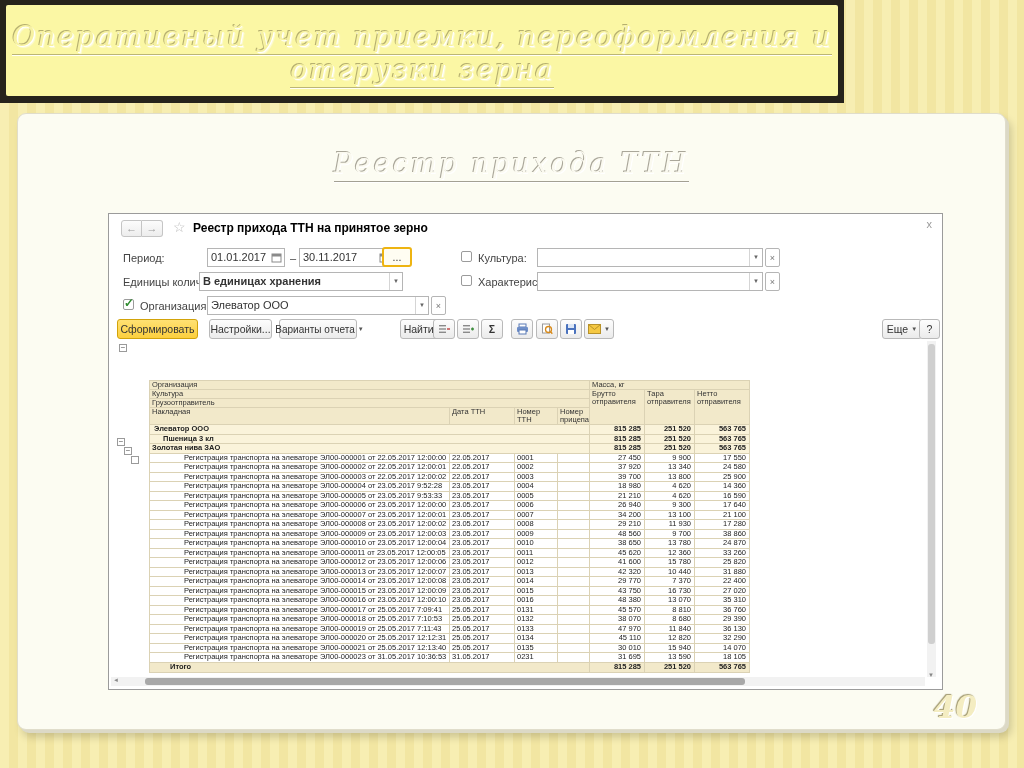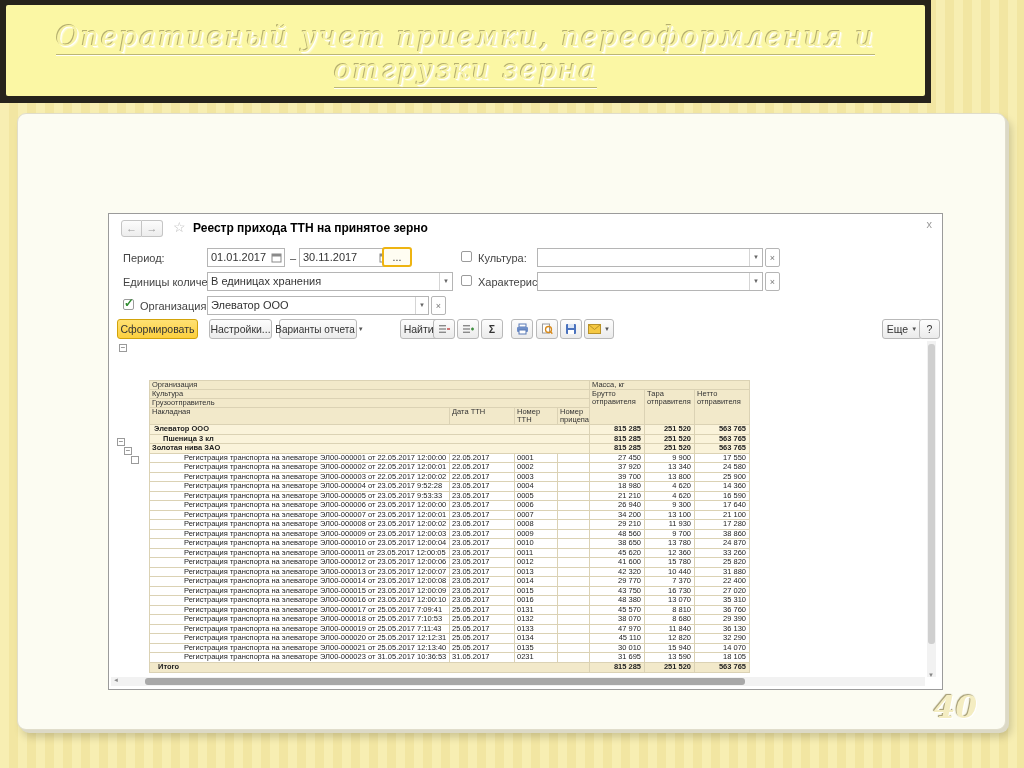--- a/index.html
+++ b/index.html
@@ -3,21 +3,21 @@
 <meta charset="utf-8">
 <style>
   * { box-sizing: border-box; margin: 0; padding: 0; }
   html,body { width:1024px; height:768px; overflow:hidden; }
   body { font-family:"Liberation Sans", sans-serif; }
   #slide {
     position:relative; width:1024px; height:768px;
     background:repeating-linear-gradient(90deg,#f7eeb2 0px,#f7eeb2 9px,#f2e6a2 9px,#f2e6a2 18px);
   }
   
-  .slide-header{ position:absolute; left:0; top:0; width:931px; height:103px;
+  .slide-header{ position:absolute; left:0; top:0; width:844px; height:103px;
     background:#26231b; padding:5px 6px 7px; }
   .slide-header-inner{ width:100%; height:100%; background:#fbf7a4; border-radius:2px; position:relative; }
   .slide-title{ position:absolute; left:0; right:0; bottom:10px; text-align:center;
     font-family:"DejaVu Serif", serif; font-style:italic; font-size:28px; letter-spacing:2px;
     color:#f7f2a2;
     text-shadow:1px 1px 0 #ffffff, 2px 2px 1px rgba(255,255,255,.55), -1px -1px 0 rgba(125,118,70,.55); }
   .slide-title span{ border-bottom:1px solid rgba(125,118,70,.5); box-shadow:0 1px 0 rgba(255,255,255,.9); padding-bottom:1px;}
   
   .panel{ position:absolute; left:17px; top:113px; width:989px; height:617px;
     background:#fcfcf2; border:1px solid #e0ddcb; border-radius:9px;
@@ -83,20 +83,21 @@
 
 <div id="slide">
 
   <div class="slide-header">
     <div class="slide-header-inner">
       <div class="slide-title"><span>Оперативный учет приемки, переоформления и отгрузки зерна</span></div>
     </div>
   </div>
 
   <div class="panel">
+    <div class="subtitle"><span>Реестр прихода ТТН</span></div>
 
     <div class="win">
 
       <div class="nav">
         <div class="navbtn"><span>←</span></div>
         <div class="navbtn"><span>→</span></div>
       </div>
       <div class="star">☆</div>
       <div class="win-title">Реестр прихода ТТН на принятое зерно</div>
       <div class="win-close">x</div>
@@ -122,21 +123,21 @@
         </div>
       <div class="cb" style="left:352px; top:37px;"></div>
       <div class="flabel" style="left:369px; top:38px;">Культура:</div>
       <div class="field" style="left:428px; top:34px; width:226px;">
         <span></span>
         <span class="caret">▼</span>
       </div>
       <div class="xbtn" style="left:656px; top:34px;">×</div>
 
       <div class="flabel" style="left:14px; top:62px;">Единицы количества:</div>
-      <div class="field" style="left:98px; top:58px; width:246px;">
+      <div class="field" style="left:90px; top:58px; width:204px;font-weight:bold;">
         <span>В единицах хранения</span>
         <span class="caret">▼</span>
       </div>
       <div class="cb" style="left:352px; top:61px;"></div>
       <div class="flabel" style="left:369px; top:62px;">Характеристика:</div>
       <div class="field" style="left:428px; top:58px; width:226px;">
         <span></span>
         <span class="caret">▼</span>
       </div>
       <div class="xbtn" style="left:656px; top:58px;">×</div>
@@ -474,21 +475,21 @@
             <tr class="row">
               <td style="padding-left: 34px;">Регистрация транспорта на элеваторе ЭЛ00-000023 от 31.05.2017 10:36:53</td>
               <td>31.05.2017</td>
               <td>0231</td>
               <td></td>
               <td class="num">31 695</td>
               <td class="num">13 590</td>
               <td class="num">18 105</td>
             </tr>
             <tr class="tot">
-              <td colspan="4" style="padding-left: 8px;">Итого</td>
+              <td colspan="4" style="padding-left: 20px;">Итого</td>
               <td class="num">815 285</td>
               <td class="num">251 520</td>
               <td class="num">563 765</td>
             </tr>
           </tbody>
       </table>
 
       <div class="vscroll">
         <div class="thumb"></div>
         <div class="arr">▼</div>

